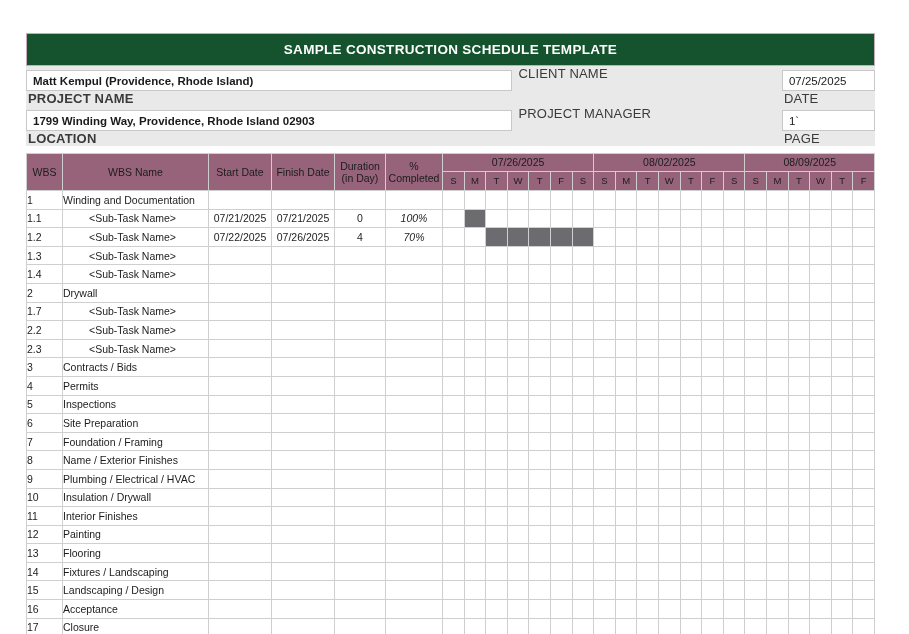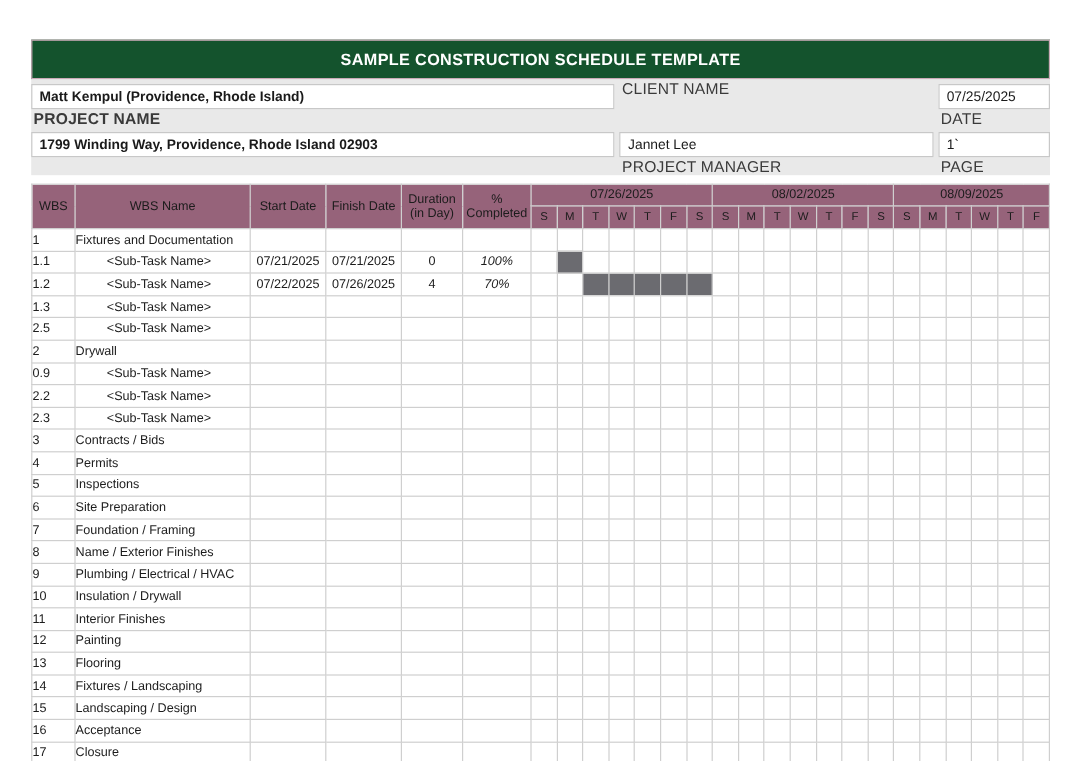--- a/index.html
+++ b/index.html
@@ -145,24 +145,24 @@
       <div class="gap"></div>
       <div class="meta-cell c-narrow">
         <div class="field">07/25/2025</div>
         <div class="sublabel">DATE</div>
       </div>
     </div>
 
     <div class="meta-row">
       <div class="meta-cell c-wide">
         <div class="field">1799  Winding Way, Providence, Rhode Island   02903</div>
+        <div class="sublabel">LOCATION</div>
       </div>
       <div class="gap"></div>
       <div class="meta-cell c-mid">
-        <div class="field">Jannet Lee</div>
         <div class="sublabel">PROJECT MANAGER</div>
       </div>
       <div class="gap"></div>
       <div class="meta-cell c-narrow">
         <div class="field">1`</div>
         <div class="sublabel">PAGE</div>
       </div>
     </div>
 
   </div>
@@ -236,21 +236,21 @@
           <th class="day">T</th>
           <th class="day">W</th>
           <th class="day">T</th>
           <th class="day">F</th>
         </tr>
     </thead>
     <tbody>
 
     <tr>
           <td class="wbs">1</td>
-          <td class="name">Fixtures and Documentation</td>
+          <td class="name">Winding and Documentation</td>
           <td class="date"></td>
           <td class="date"></td>
           <td class="dur"></td>
           <td class="pct"></td>
           <td class="daycell"></td>
           <td class="daycell"></td>
           <td class="daycell"></td>
           <td class="daycell"></td>
           <td class="daycell"></td>
           <td class="daycell"></td>
@@ -347,21 +347,21 @@
           <td class="daycell"></td>
           <td class="daycell"></td>
           <td class="daycell"></td>
           <td class="daycell"></td>
           <td class="daycell"></td>
           <td class="daycell"></td>
           <td class="daycell"></td>
           <td class="daycell"></td>
         </tr>
         <tr>
-          <td class="wbs">2.5</td>
+          <td class="wbs">1.4</td>
           <td class="name sub">&lt;Sub-Task Name&gt;</td>
           <td class="date"></td>
           <td class="date"></td>
           <td class="dur"></td>
           <td class="pct"></td>
           <td class="daycell"></td>
           <td class="daycell"></td>
           <td class="daycell"></td>
           <td class="daycell"></td>
           <td class="daycell"></td>
@@ -403,21 +403,21 @@
           <td class="daycell"></td>
           <td class="daycell"></td>
           <td class="daycell"></td>
           <td class="daycell"></td>
           <td class="daycell"></td>
           <td class="daycell"></td>
           <td class="daycell"></td>
           <td class="daycell"></td>
         </tr>
         <tr>
-          <td class="wbs">0.9</td>
+          <td class="wbs">1.7</td>
           <td class="name sub">&lt;Sub-Task Name&gt;</td>
           <td class="date"></td>
           <td class="date"></td>
           <td class="dur"></td>
           <td class="pct"></td>
           <td class="daycell"></td>
           <td class="daycell"></td>
           <td class="daycell"></td>
           <td class="daycell"></td>
           <td class="daycell"></td>

